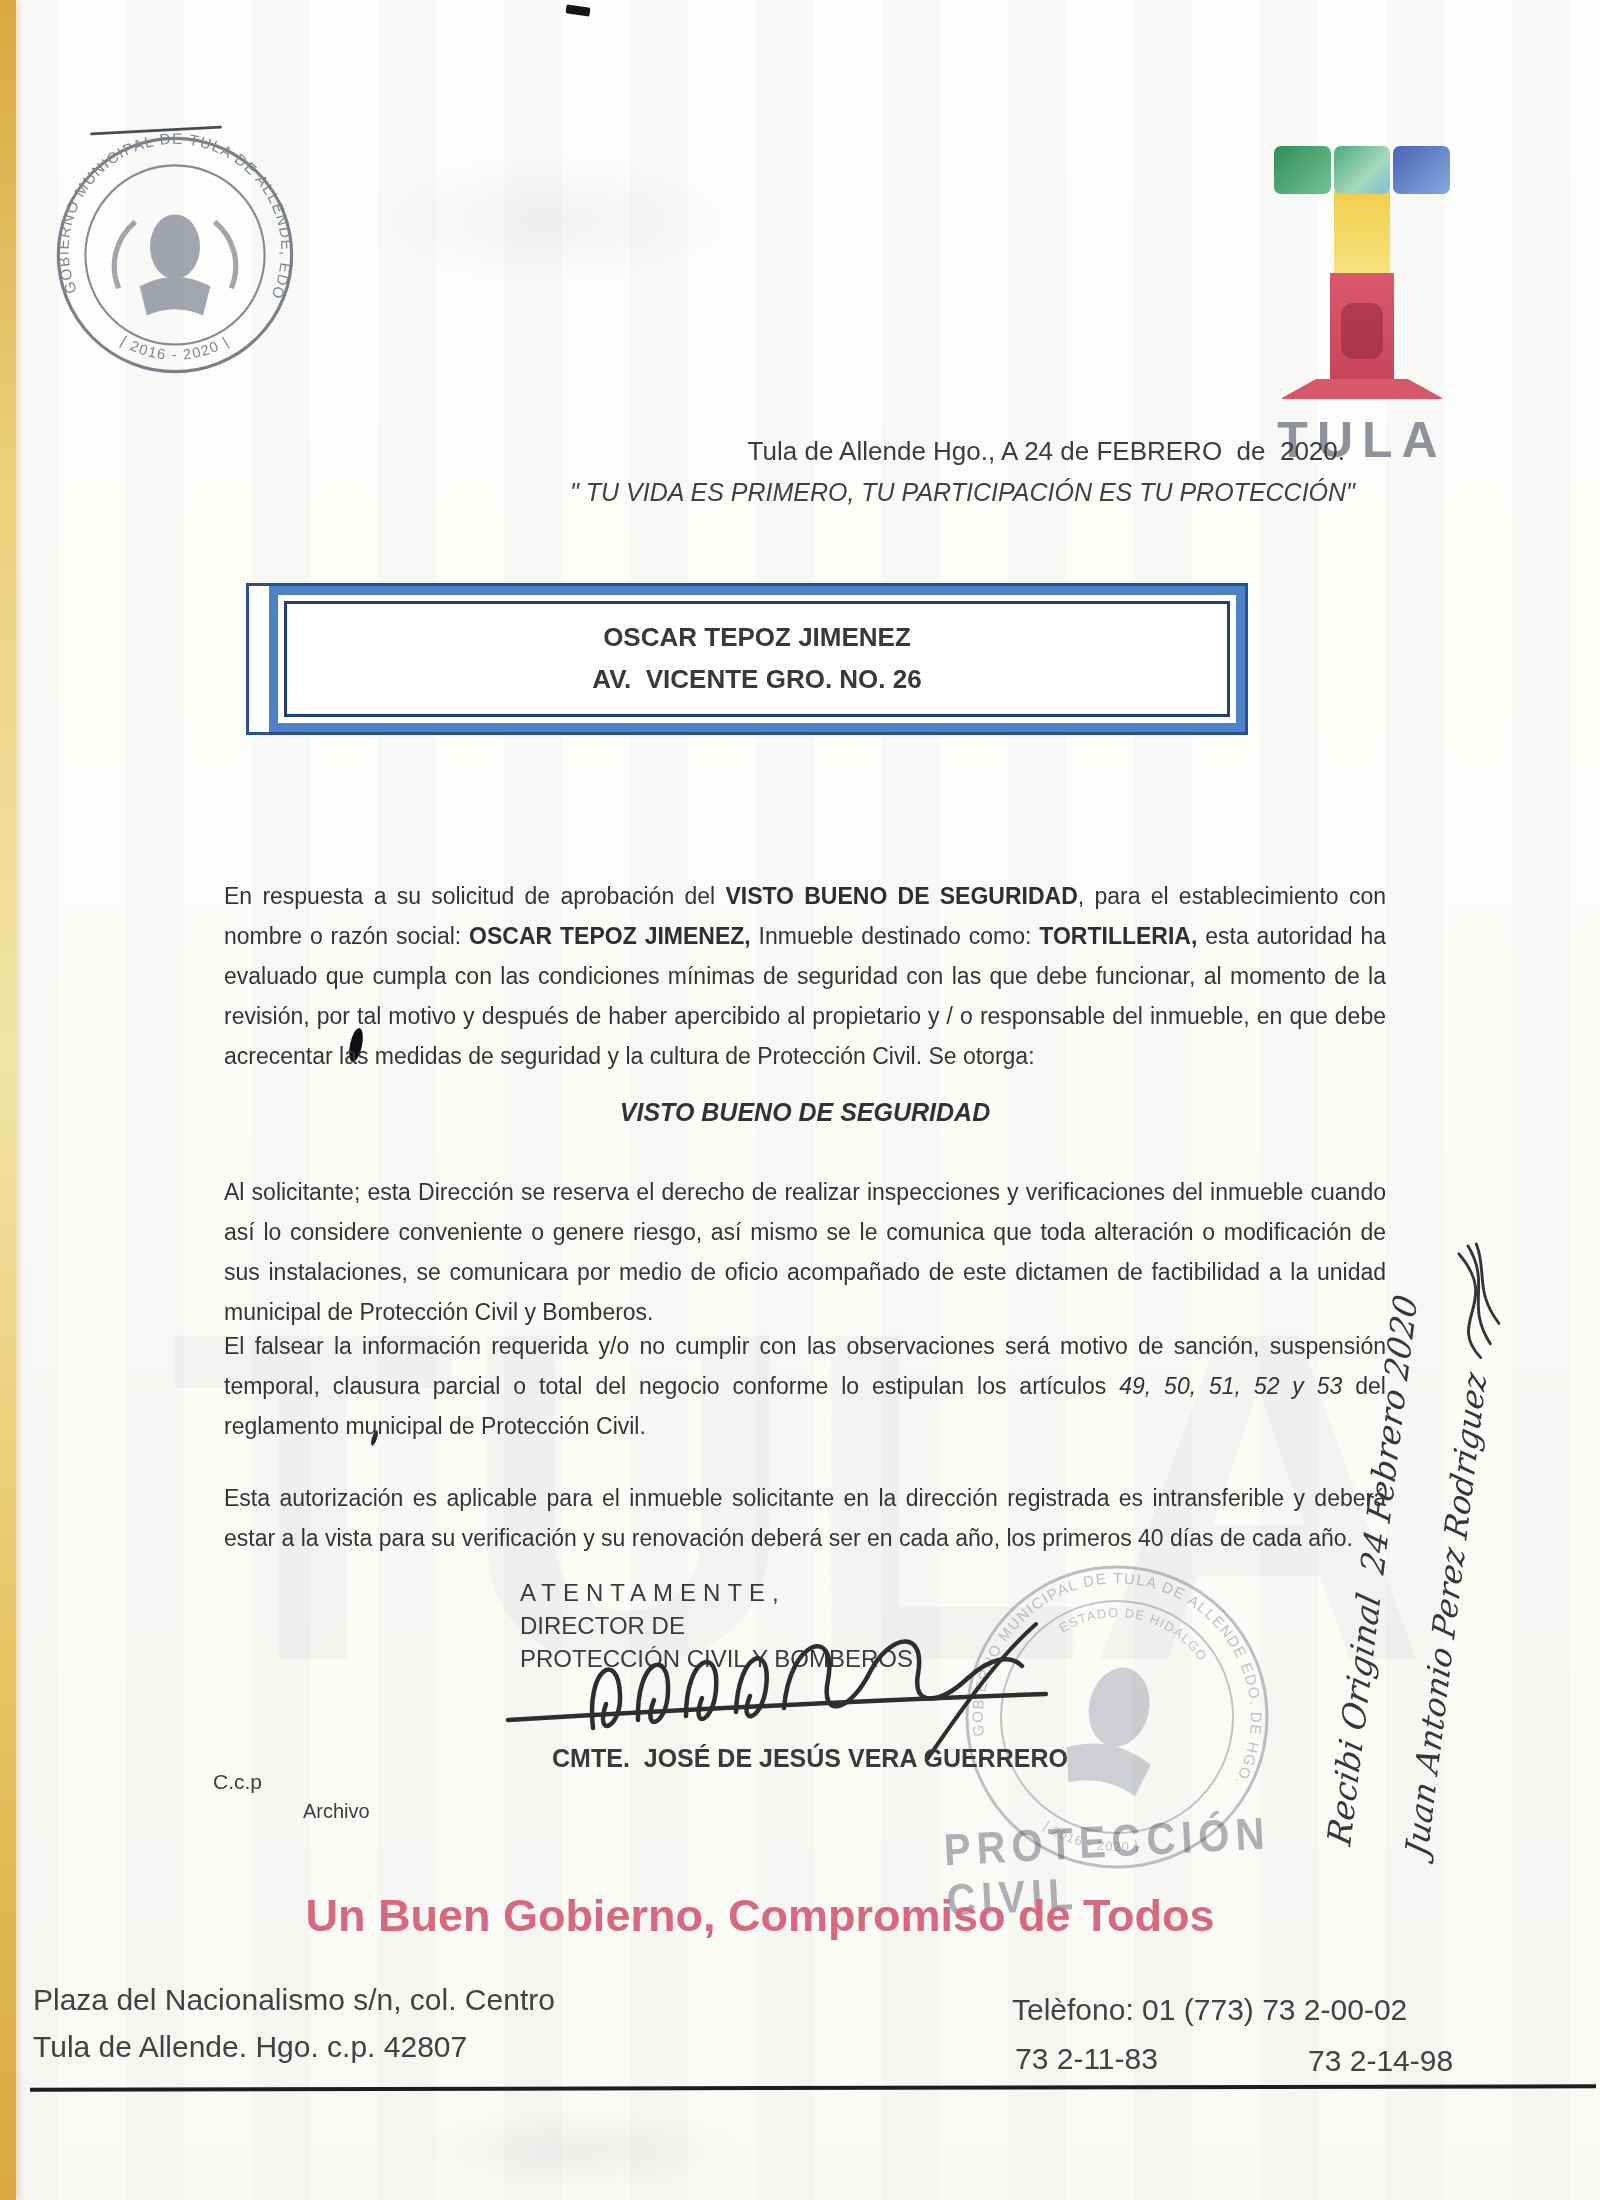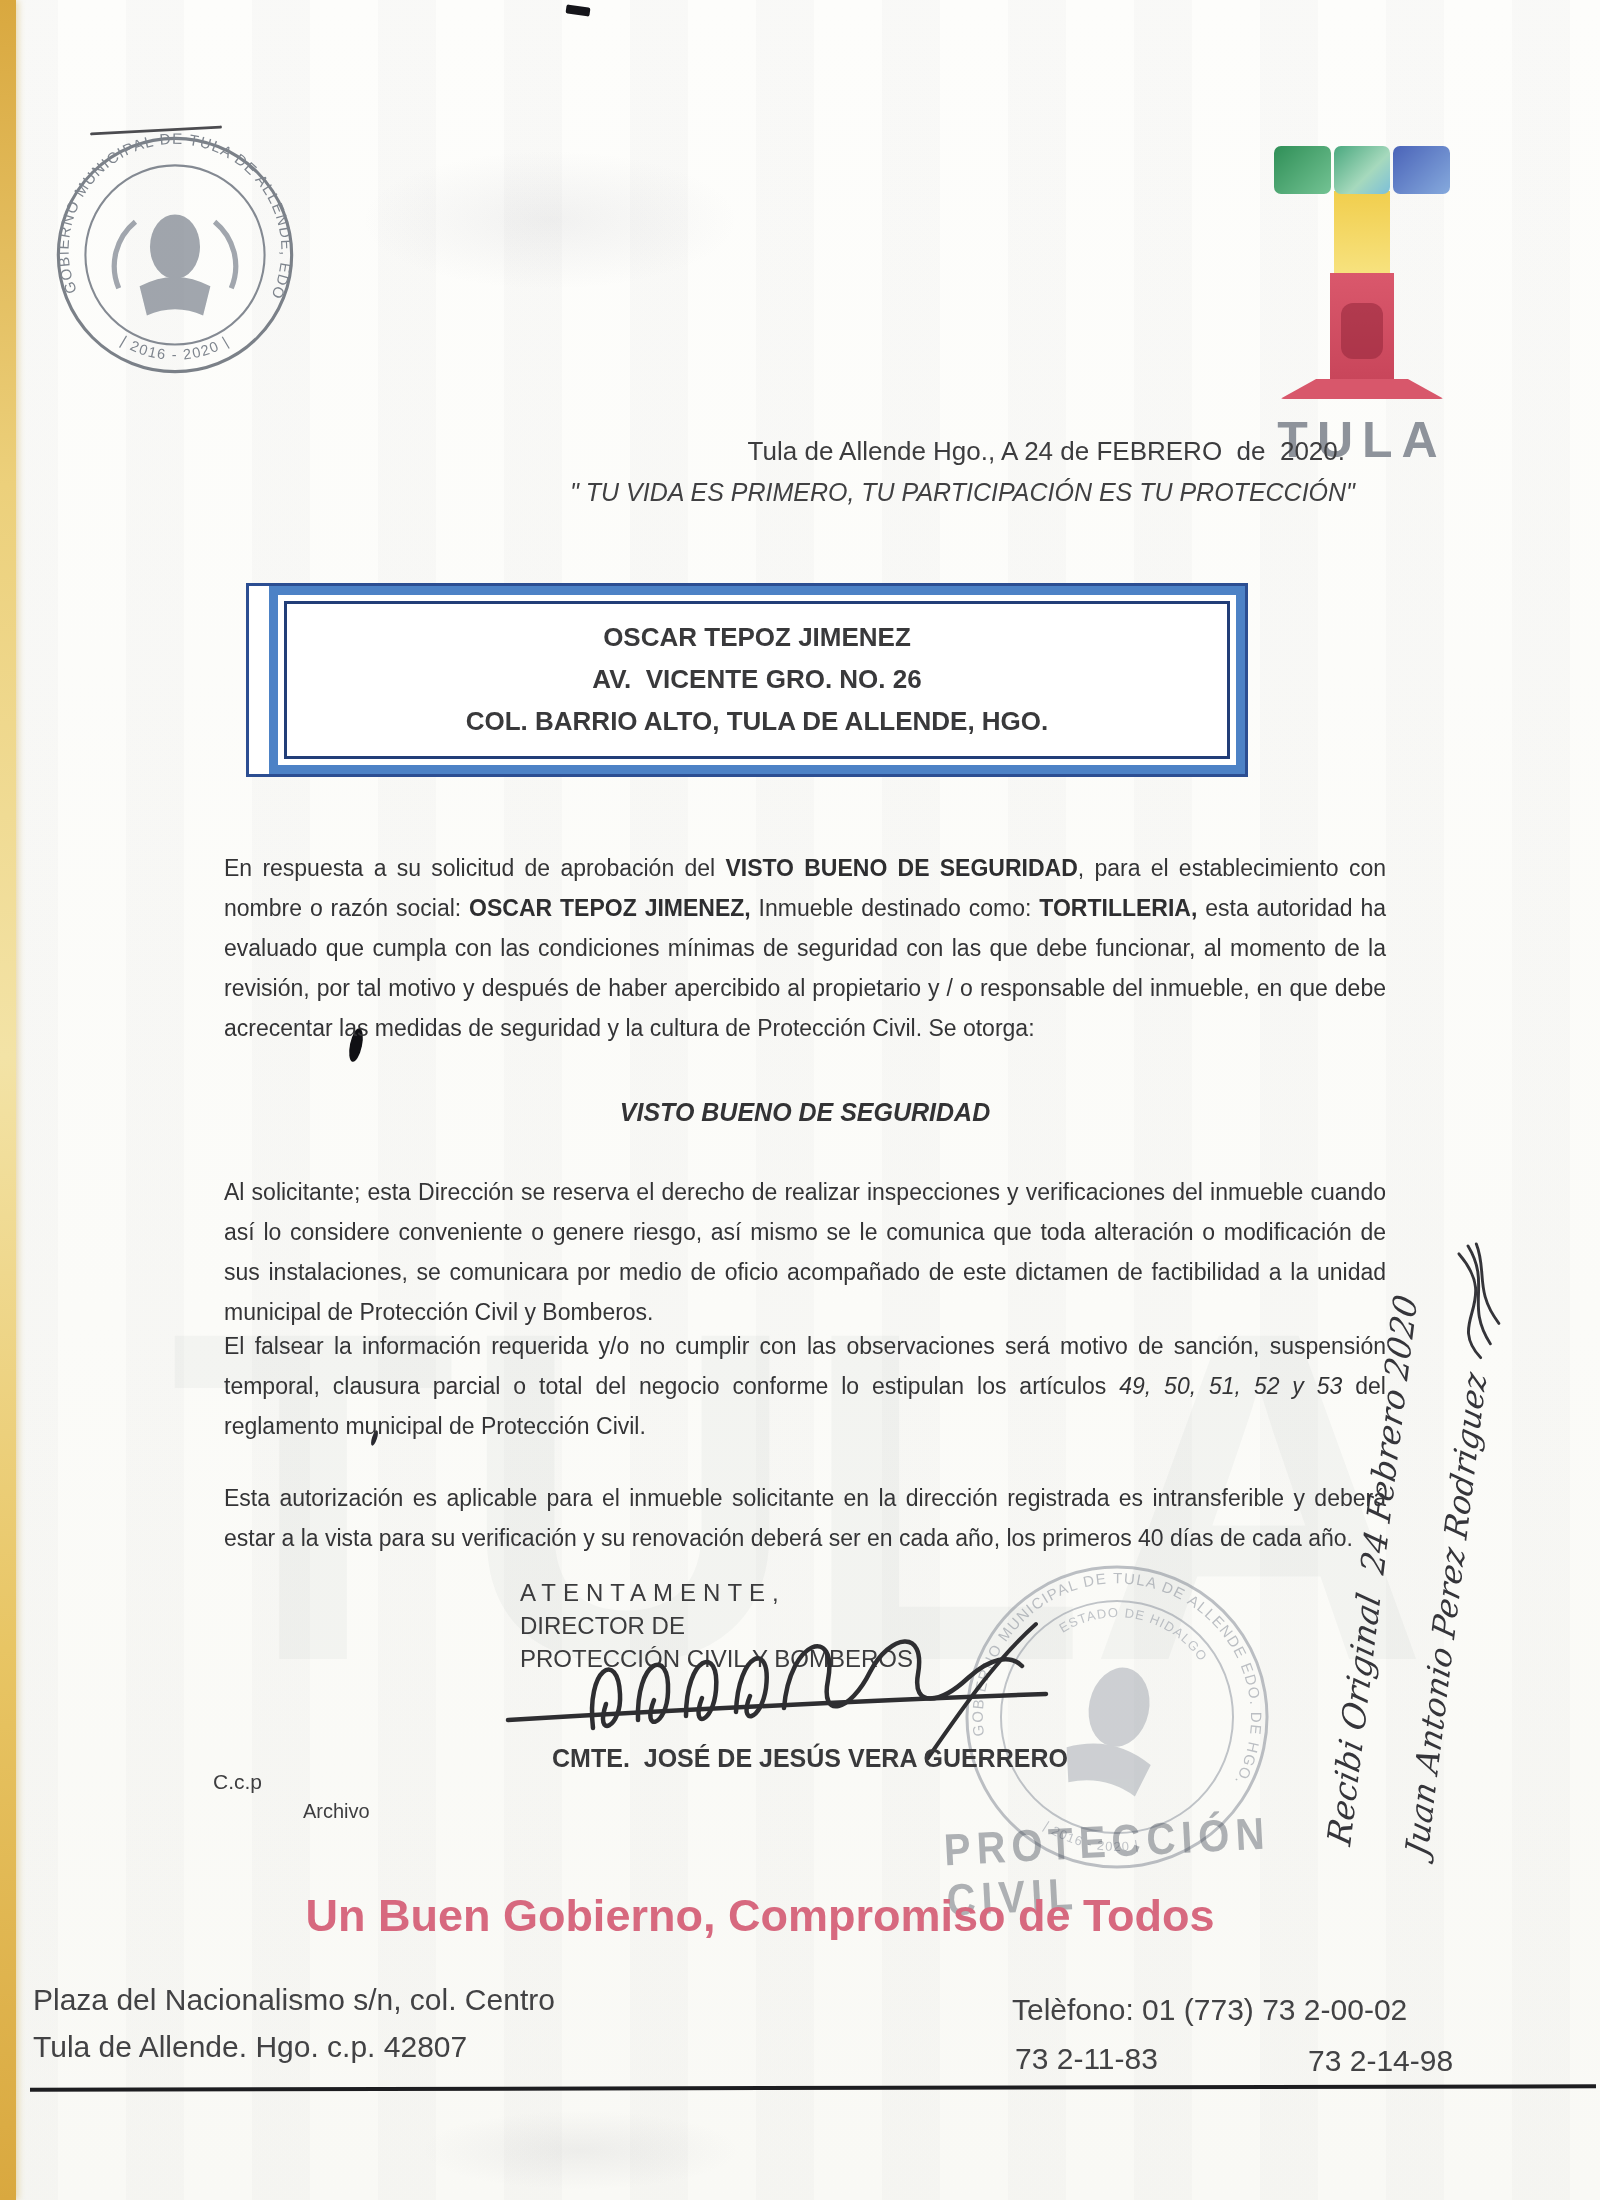--- a/index.html
+++ b/index.html
@@ -46,21 +46,21 @@
   
   .dateline{left:400px;top:436px;width:945px;text-align:right;font-size:26px;color:#3c3c3e;white-space:pre-wrap;}
   .motto{left:390px;top:478px;width:965px;text-align:right;font-size:25px;font-style:italic;color:#404042;white-space:pre-wrap;}
   
   .box-outer{left:246px;top:583px;width:976px;border:3px solid #2c4e92;background:#fff;padding-left:20px;}
   .box-mid{border:9px solid #4d82c6;}
   .box-inner{border:3px solid #223e78;margin:6px;padding:12px 10px 14px;}
   .box-inner div{text-align:center;font-weight:700;font-size:26px;line-height:42px;color:#39393b;white-space:pre-wrap;}
   
   .bodyp{left:224px;width:1162px;font-size:23px;line-height:40px;text-align:justify;margin:0;color:#343436;}
-  .p1{top:848px;} .p2{top:1172px;} .p3{top:1326px;} .p4{top:1478px;}
+  .p1{top:876px;} .p2{top:1172px;} .p3{top:1326px;} .p4{top:1478px;}
   .bodyp b{font-weight:700;color:#2e2e30;}
   .heading{left:224px;top:1098px;width:1162px;text-align:center;font-size:25px;font-weight:700;font-style:italic;color:#333335;}
   
   .sigblock{left:520px;top:1576px;width:520px;text-align:left;font-size:24px;line-height:33px;color:#3b3b3d;}
   .sigblock .salute{letter-spacing:7px;}
   .sig-name{left:460px;top:1744px;width:700px;text-align:center;font-weight:700;font-size:25px;color:#39393b;white-space:pre-wrap;}
   .sig-scrawl{left:498px;top:1608px;}
   .ccp{left:213px;top:1770px;font-size:21px;color:#3e3e40;}
   .archivo{left:303px;top:1800px;font-size:20px;color:#3e3e40;}
   .office-stamp{left:945px;top:1820px;width:400px;font-size:40px;font-weight:700;letter-spacing:6px;
@@ -126,21 +126,20 @@
   </div>
 
   <div class="abs dateline">Tula de Allende Hgo., A 24 de FEBRERO  de  2020.</div>
   <div class="abs motto">" TU VIDA ES PRIMERO, TU PARTICIPACIÓN ES TU PROTECCIÓN"</div>
 
   <div class="abs box-outer">
     <div class="box-mid">
       <div class="box-inner">
         <div>OSCAR TEPOZ JIMENEZ</div>
         <div>AV.  VICENTE GRO. NO. 26</div>
-        <div>COL. BARRIO ALTO, TULA DE ALLENDE, HGO.</div>
       </div>
     </div>
   </div>
 
   <p class="abs bodyp p1"><span>En respuesta a su solicitud de aprobación del </span><b>VISTO BUENO  DE SEGURIDAD</b><span>, para el establecimiento con nombre o razón social: </span><b>OSCAR TEPOZ JIMENEZ,</b><span> Inmueble destinado como: </span><b>TORTILLERIA,</b><span> esta autoridad ha evaluado que cumpla con las condiciones mínimas de seguridad con las que debe funcionar, al momento de la revisión, por tal motivo y después de haber apercibido al propietario y / o responsable del inmueble, en que debe acrecentar las medidas de seguridad y la cultura de Protección Civil. Se otorga:</span></p>
 
   <div class="abs heading">VISTO BUENO DE SEGURIDAD</div>
 
   <p class="abs bodyp p2">Al solicitante; esta Dirección se reserva el derecho de realizar inspecciones y verificaciones del inmueble cuando así lo considere conveniente o genere riesgo, así mismo se le comunica que toda alteración o modificación de sus instalaciones, se comunicara por medio de oficio acompañado de este dictamen de factibilidad a la unidad municipal de Protección Civil y Bomberos.</p>
 

